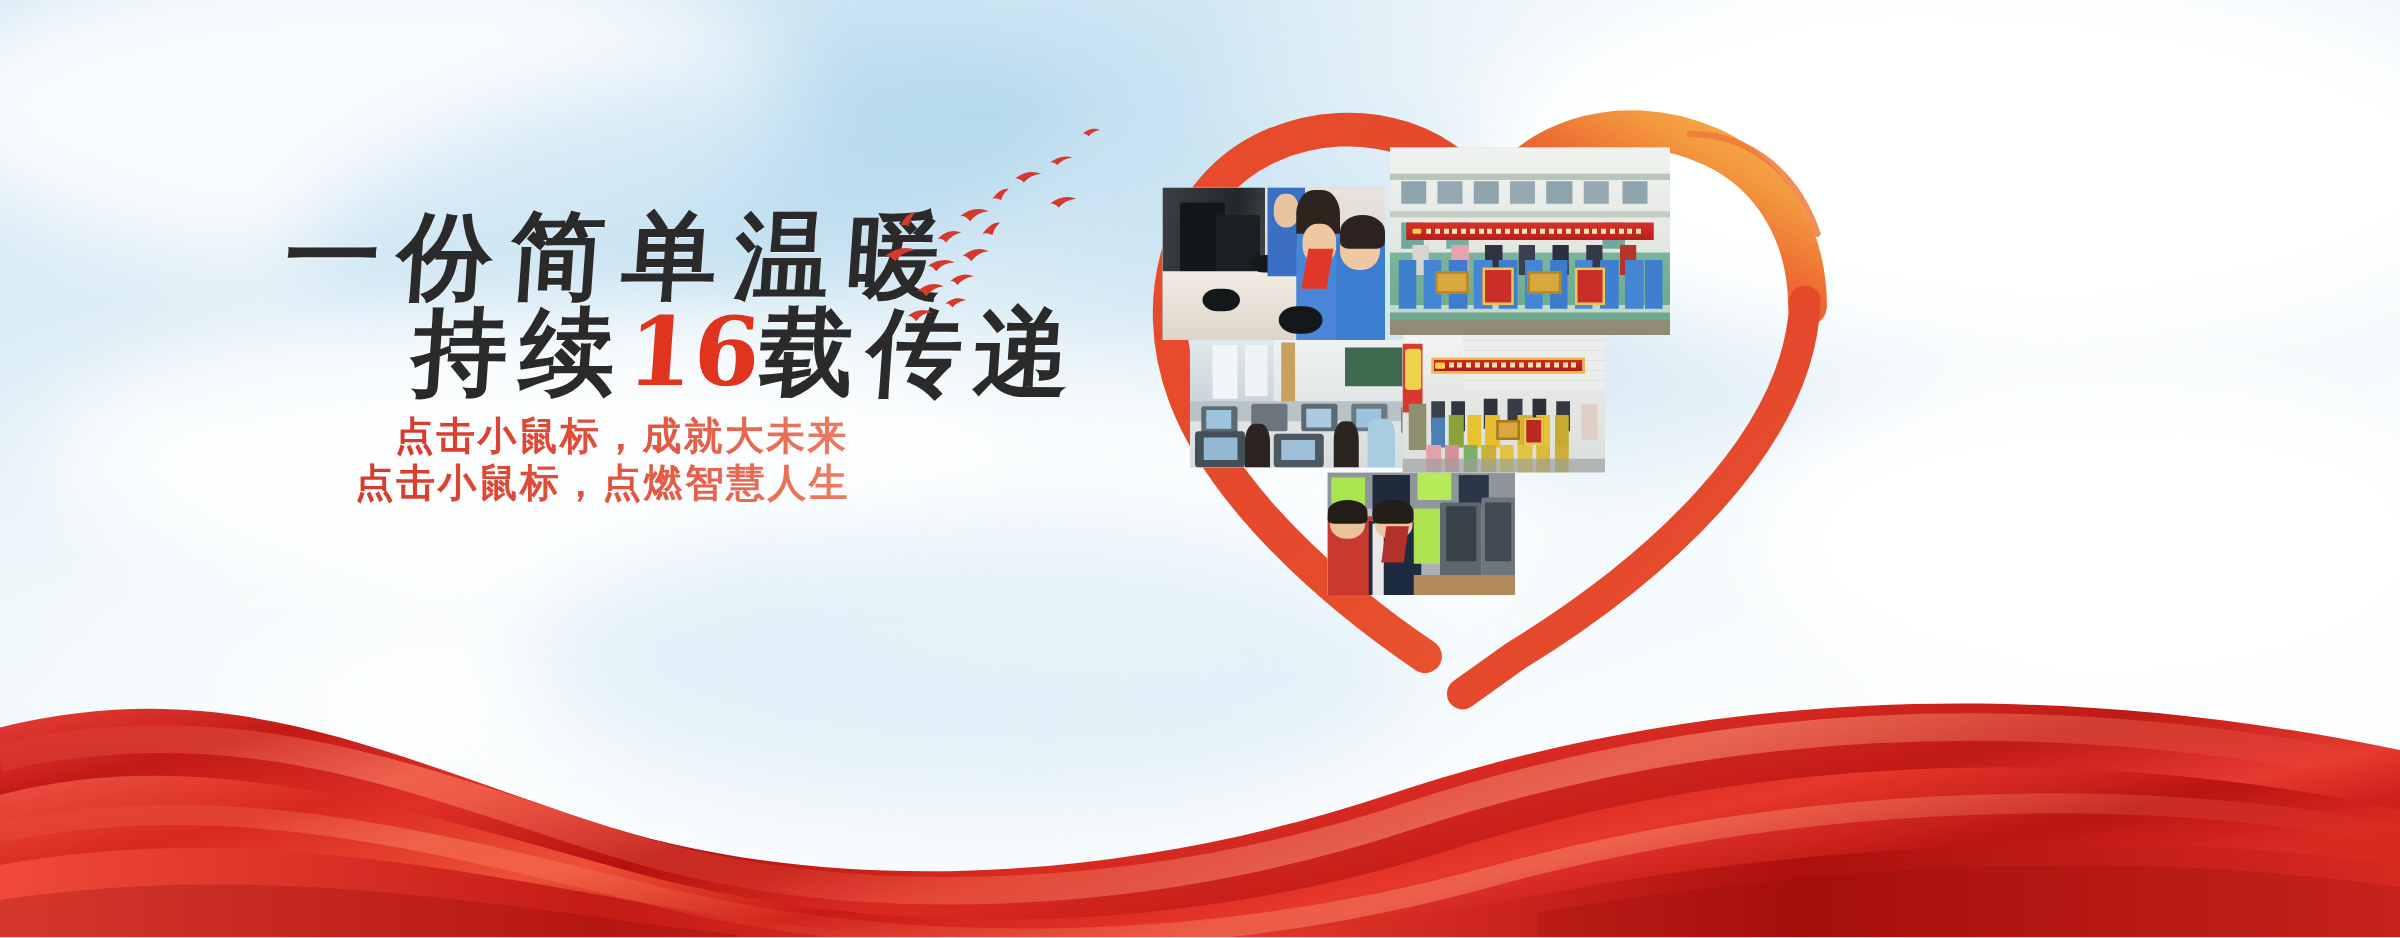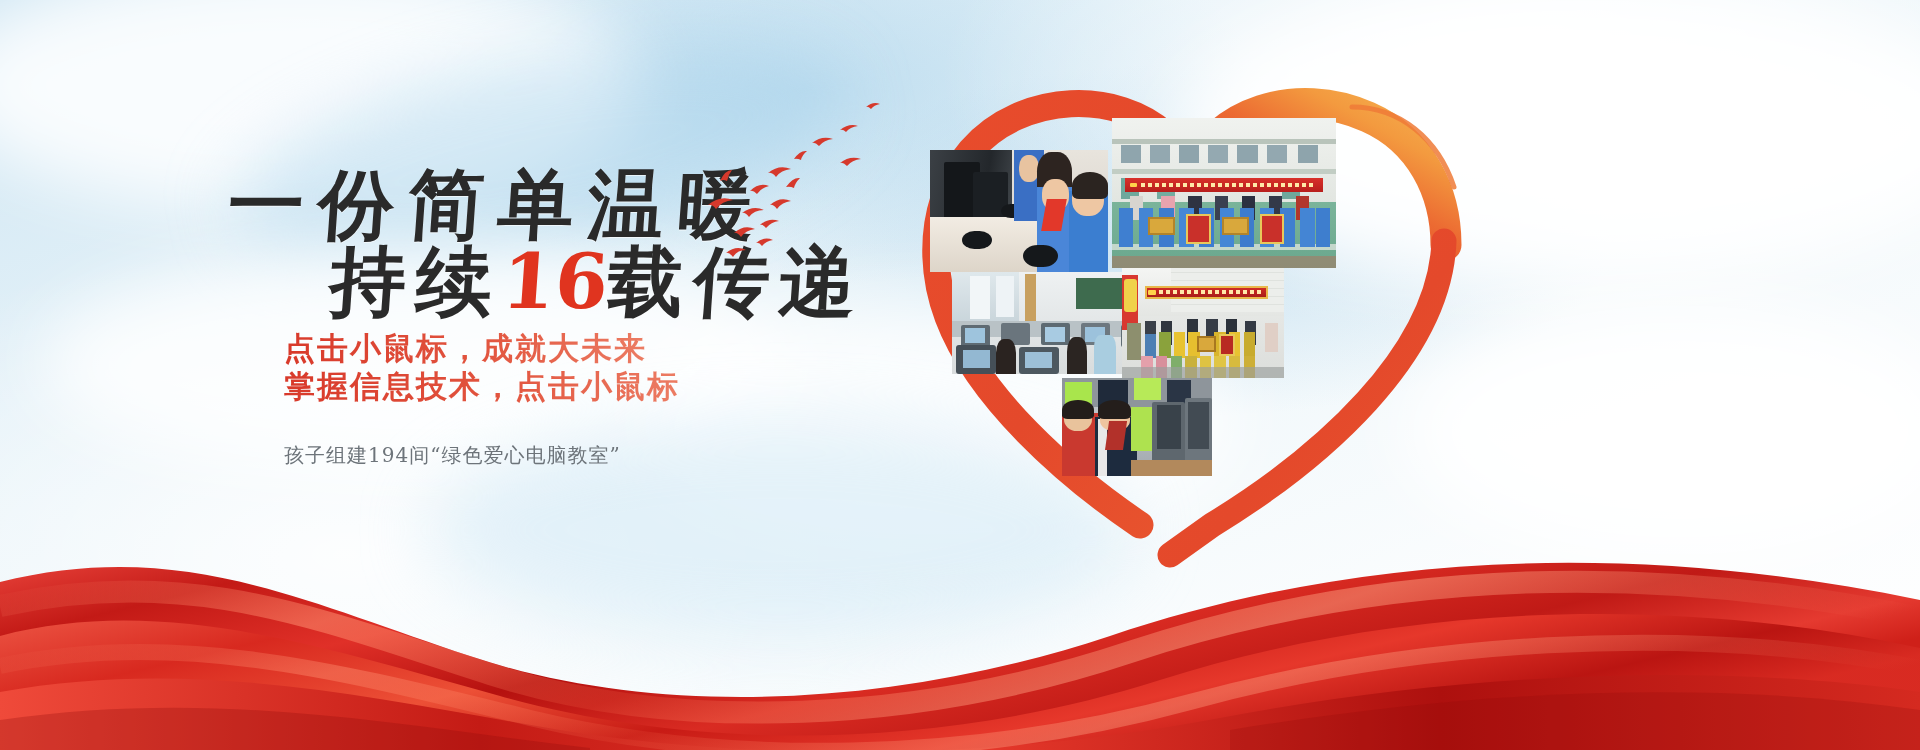--- a/index.html
+++ b/index.html
@@ -39,21 +39,21 @@
   .hl-2{ left:330px; top:232px; font-size:76px; letter-spacing:10px; transform:skewX(-4deg); }
   .hl-num{ color:#e0341f; font-family:"DejaVu Serif", serif; font-weight:700; letter-spacing:0px; }
 
   .sub{
     position:absolute; left:284px; font-size:31px; font-weight:700;
     letter-spacing:2px; white-space:nowrap;
     font-family:"DejaVu Sans", sans-serif;
     background:linear-gradient(90deg,#d8392a 0%, #e2553f 55%, #ec7c63 100%);
     -webkit-background-clip:text; background-clip:text; color:transparent;
   }
-  .sub-1{ top:328px; }
+  .sub-1{ top:328px;margin-left:32px; }
   .sub-2{ top:366px; }
 
   .body-txt{
     position:absolute; left:284px; font-size:20px; color:#6d747a;
     letter-spacing:1px; white-space:nowrap;
     font-family:"DejaVu Serif", serif;
   }
   .bt-1{ top:410px; }
   .bt-2{ top:442px; }
 
@@ -93,23 +93,22 @@
   <div class="cloud c6"></div>
   <div class="cloud c7"></div>
 
   <div class="text-block">
 
     <div class="headline hl-1">一份简单温暖</div>
 
     <div class="headline hl-2"><span>持续</span><span class="hl-num">16</span><span>载传递</span></div>
 
     <div class="sub sub-1">点击小鼠标，成就大未来</div>
-    <div class="sub sub-2">掌握信息技术，点击小鼠标</div>
-
-    <div class="body-txt bt-2">孩子组建194间“绿色爱心电脑教室”</div>
+    <div class="sub sub-2">点击小鼠标，点燃智慧人生</div>
+
   </div>
 
   <svg class="birds" viewBox="0 0 210 200">
     <g fill="#d6392c">
       <path d="M176 22 q7 -6 14 -3 q-6 1 -9 5 q-3 -3 -5 -2z"></path>
       <path d="M150 45 q9 -7 18 -4 q-8 1 -12 6 q-3 -3 -6 -2z"></path>
       <path d="M122 58 q10 -8 21 -4 q-9 1 -14 7 q-4 -4 -7 -3z"></path>
       <path d="M104 74 q6 -9 13 -8 q-5 4 -6 9 q-4 -2 -7 -1z"></path>
       <path d="M150 78 q10 -8 21 -4 q-9 1 -14 7 q-4 -4 -7 -3z"></path>
       <path d="M78 88 q11 -9 23 -4 q-10 1 -15 8 q-4 -5 -8 -4z"></path>

